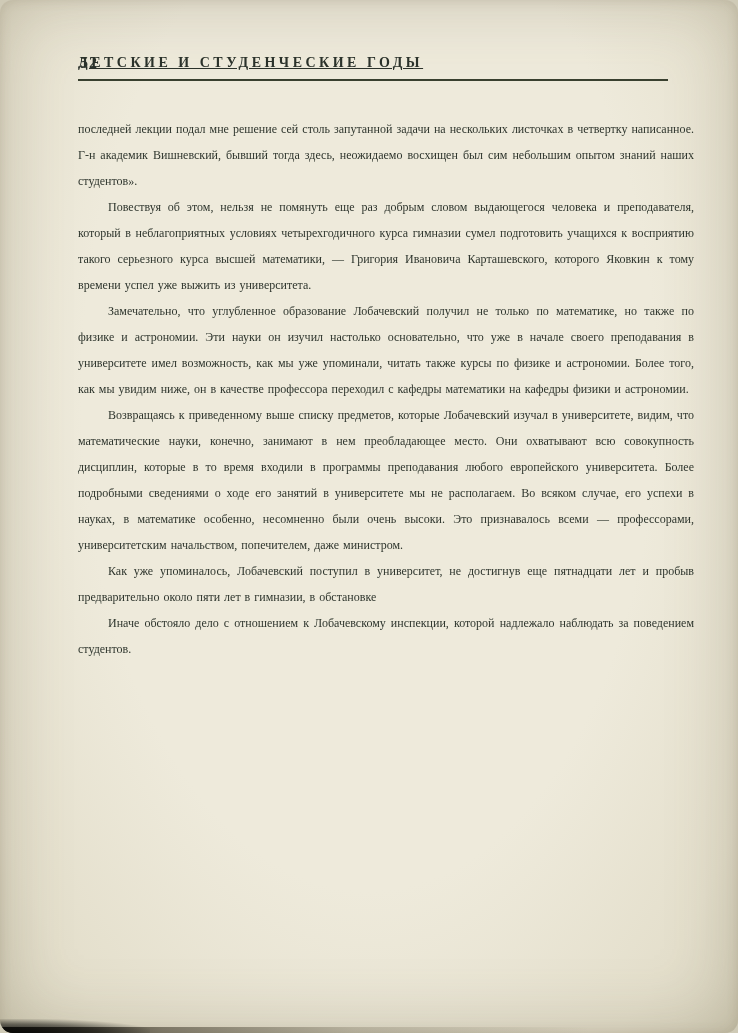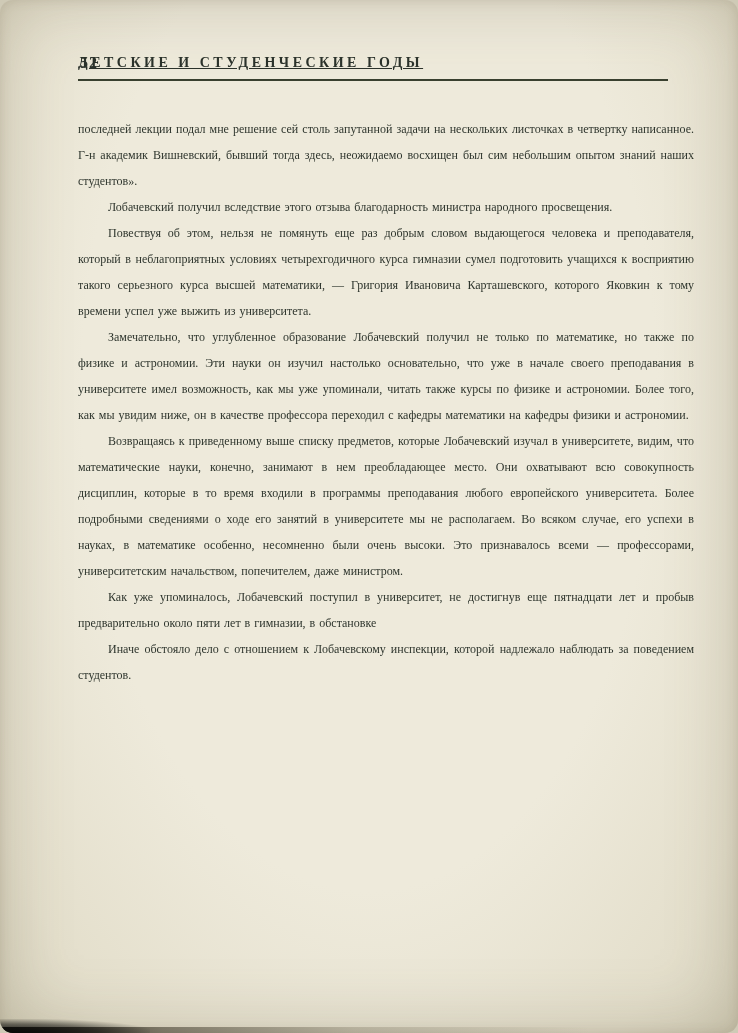--- a/index.html
+++ b/index.html
@@ -97,21 +97,20 @@
   <div class="content">
 
     <div class="header-row">
       <span class="page-num">52</span>
       <span class="running-title">ДЕТСКИЕ И СТУДЕНЧЕСКИЕ ГОДЫ</span>
     </div>
     <div class="header-rule"></div>
 
     <div class="body-text">
       <p>последней лекции подал мне решение сей столь запутанной задачи на нескольких листочках в четвертку написанное. Г-н академик Вишневский, бывший тогда здесь, неожидаемо восхищен был сим небольшим опытом  знаний  наших студентов».</p>
-      <p class="indent">Лобачевский получил вследствие этого отзыва благодарность министра народного просвещения.</p>
       <p class="indent">Повествуя об этом, нельзя не помянуть еще раз добрым словом выдающегося человека и преподавателя, который в неблагоприятных условиях четырехгодичного курса гимназии сумел подготовить учащихся к восприятию такого серьезного курса высшей математики, — Григория Ивановича Карташевского, которого Яковкин к тому времени успел уже выжить из университета.</p>
       <p class="indent">Замечательно, что углубленное образование Лобачевский получил не только по математике, но также по физике и астрономии. Эти науки он изучил настолько основательно, что уже в начале своего преподавания в университете имел возможность, как мы уже упоминали, читать также курсы по физике и астрономии. Более того, как мы увидим ниже, он в качестве профессора переходил с кафедры математики на кафедры физики и астрономии.</p>
       <p class="indent">Возвращаясь к приведенному выше списку предметов, которые Лобачевский изучал в университете, видим, что математические науки, конечно, занимают в нем преобладающее место. Они охватывают всю совокупность дисциплин, которые в то время входили в программы преподавания любого европейского университета. Более подробными сведениями о ходе его занятий в университете мы не располагаем. Во всяком случае, его успехи в науках, в математике особенно, несомненно были очень высоки. Это признавалось всеми — профессорами, университетским начальством, попечителем, даже министром.</p>
       <p class="indent">Как уже упоминалось, Лобачевский поступил в университет, не достигнув еще пятнадцати лет и пробыв предварительно около пяти лет в гимназии, в обстановке</p>
       <p class="indent">Иначе обстояло дело с отношением к Лобачевскому инспекции, которой надлежало наблюдать за поведением студентов.</p>
     </div>
 
   </div>
 
   <div class="bottom-edge-shadow"></div>

